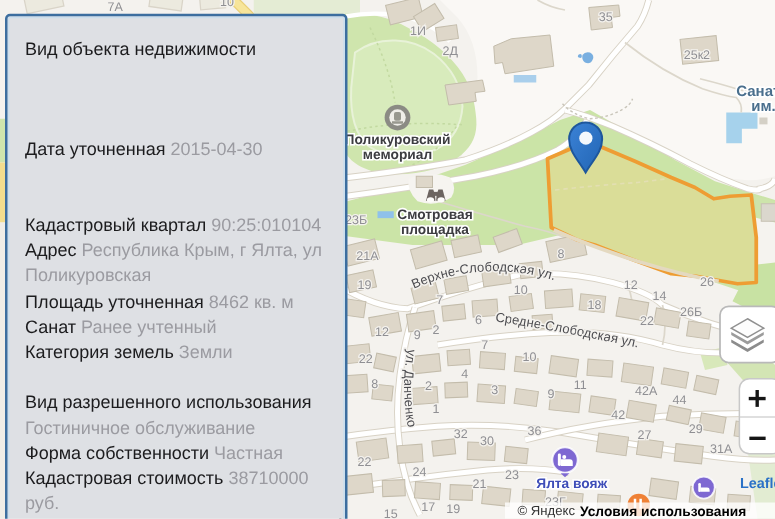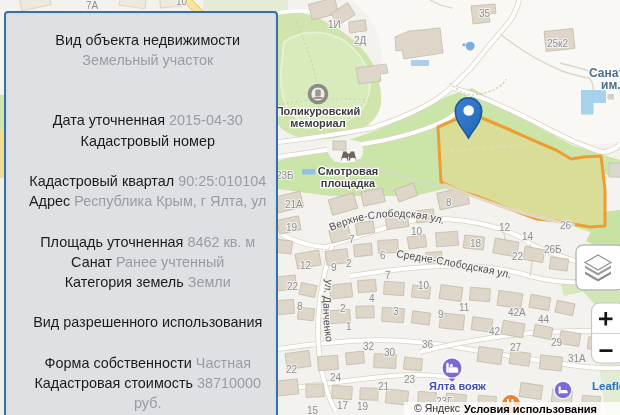--- a/index.html
+++ b/index.html
@@ -1,18 +1,18 @@
 <!DOCTYPE html>
 <html><head><meta charset="utf-8">
 <style>
 html,body{margin:0;padding:0;}
 body{width:620px;height:415px;overflow:hidden;position:relative;font-family:"Liberation Sans",sans-serif;background:#f4f2ee;}
 #map{position:absolute;left:0;top:0;}
 #panel{position:absolute;left:4px;top:11px;width:269.5px;height:410px;background:#dee0e4;border:2px solid #3c6e9f;border-radius:4px;box-shadow:inset 0 0 0 1.5px #ccdeec;}
-#ptext{padding:16.5px 0 0 14px;font-size:14.4px;line-height:20.2px;color:#1c1c1e;letter-spacing:0px;text-align:center;}
+#ptext{padding:16.5px 0 0 14px;font-size:14.4px;line-height:20.2px;color:#1c1c1e;letter-spacing:0px;}
 .v{color:#9b9ba1;}
 </style></head>
 <body>
 
 <svg id="map" width="620" height="415" viewBox="0 0 620 415">
 <defs>
 <linearGradient id="ping" x1="0" y1="0" x2="1" y2="1">
 <stop offset="0" stop-color="#3b82d6"></stop>
         <stop offset="1" stop-color="#2265b4"></stop>
 </linearGradient>
@@ -341,32 +341,32 @@
 <line x1="592" y1="333.5" x2="620" y2="333.5" stroke="#d5d5d5" stroke-width="1.2"></line>
 <rect x="599" y="317.5" width="13.5" height="2.7" fill="#151515"></rect>
 <rect x="604.4" y="312" width="2.7" height="13.5" fill="#151515"></rect>
 <rect x="599.5" y="349.3" width="13" height="2.7" fill="#151515"></rect>
 </g>
 </svg>
 
 <div id="panel">
 <div id="ptext">
 <span>Вид объекта недвижимости</span><br>
-<span class="v">Земельный участок</span><br>
+<br>
 <br>
 <br>
 <span>Дата уточненная</span> <span class="v">2015-04-30</span><br>
-<span>Кадастровый номер</span><br>
+<br>
 <br>
 <span>Кадастровый квартал</span> <span class="v">90:25:010104</span><br>
 <span>Адрес</span> <span class="v">Республика Крым, г Ялта, ул</span><br>
-<br>
+<span class="v">Поликуровская</span><br>
 <span>Площадь уточненная</span> <span class="v">8462 кв. м</span><br>
 <span>Санат</span> <span class="v">Ранее учтенный</span><br>
 <span>Категория земель</span> <span class="v">Земли</span><br>
 <br>
 <span>Вид разрешенного использования</span><br>
-<br>
+<span class="v">Гостиничное обслуживание</span><br>
 <span>Форма собственности</span> <span class="v">Частная</span><br>
 <span>Кадастровая стоимость</span> <span class="v">38710000</span><br>
 <span class="v">руб.</span>
 </div>
 </div>
 
 </body></html>

